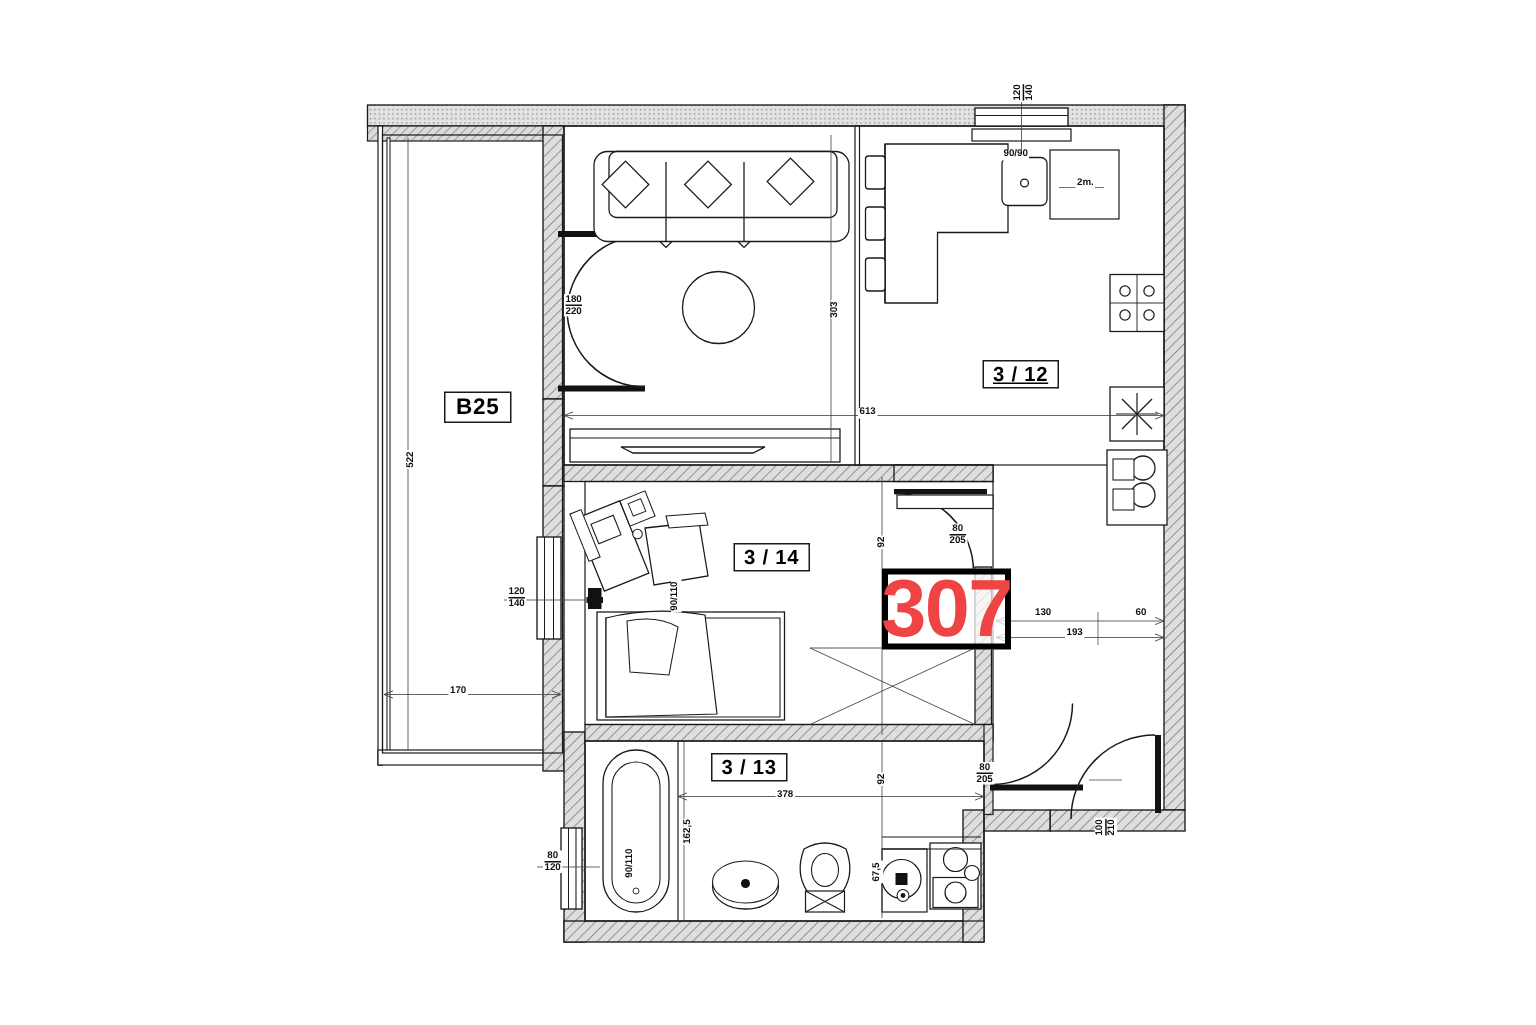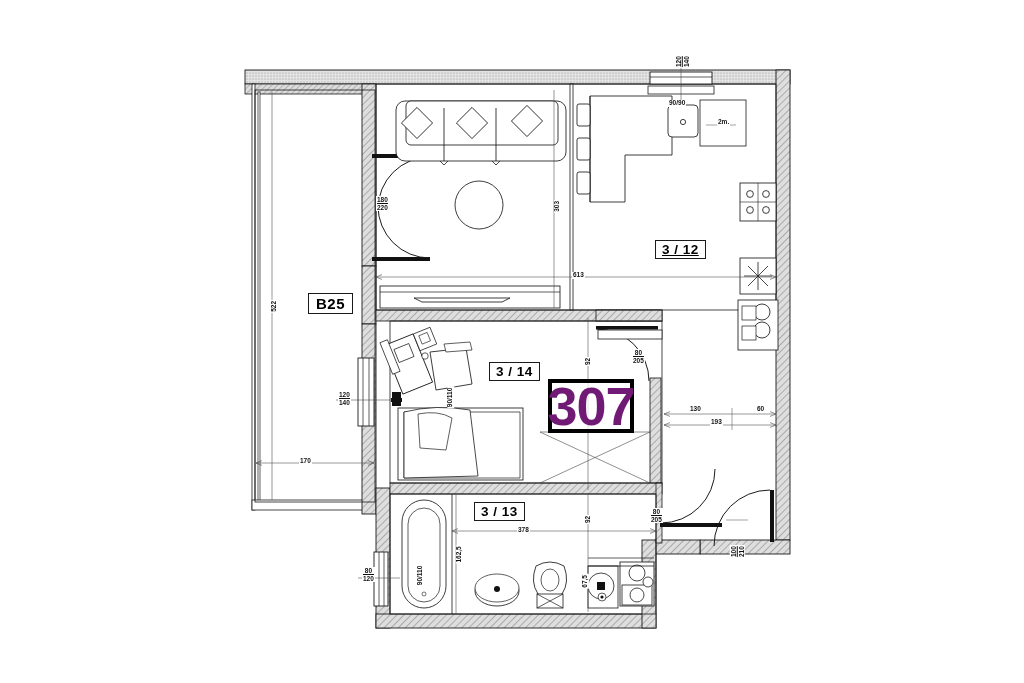--- a/index.html
+++ b/index.html
@@ -32,22 +32,23 @@
   .aptbox{
     position:absolute;
     border:4px solid #000;
     background:rgba(255,255,255,0.72);
     display:flex;align-items:center;justify-content:center;
     font-family:"Liberation Sans", sans-serif;
     font-weight:700;
     font-size:54px;
     line-height:1;
     letter-spacing:-1px;
-    color:#701a75;
+    color:#ef4444;
     box-sizing:border-box;
+    margin-left:40px;
   }
 
   
   .dim{
     position:absolute;
     font-family:"Liberation Sans", sans-serif;
     font-size:6.5px;
     font-weight:700;
     color:#111;
     white-space:nowrap;
@@ -367,21 +368,21 @@
       <line x1="540" y1="432" x2="650" y2="483" stroke-width="0.6"></line>
       <line x1="650" y1="432" x2="540" y2="483" stroke-width="0.6"></line>
       <line x1="540" y1="432" x2="650" y2="432" stroke-width="0.6"></line>
 
       <line x1="726" y1="520" x2="748" y2="520" stroke-width="0.5"></line>
 
       <line x1="706" y1="125" x2="736" y2="125" stroke-width="0.5"></line>
     </g>
   </svg>
 
-  <div class="roomlabel rl-b25" style="left:308px;top:261px;margin-top:32px;">B25</div>
+  <div class="roomlabel rl-b25" style="left:296px;top:261px;">B25</div>
 
   <div class="roomlabel rl-sm" style="left:655px;top:240px;text-decoration:underline;">3 / 12</div>
 
   <div class="roomlabel rl-sm" style="left:489px;top:362px;">3 / 14</div>
 
   <div class="roomlabel rl-sm" style="left:474px;top:502px;">3 / 13</div>
 
   <div class="aptbox" style="left:548px;top:379px;width:86px;height:54px;">307</div>
 
   <div class="dim" style="left:572px;top:272px;">613</div>

